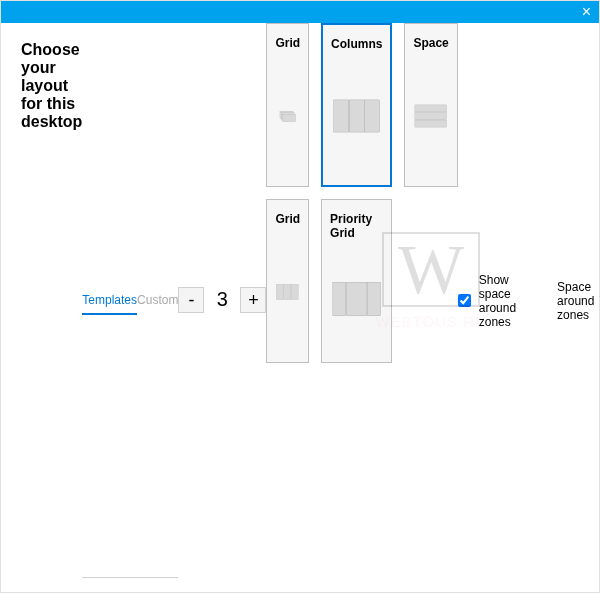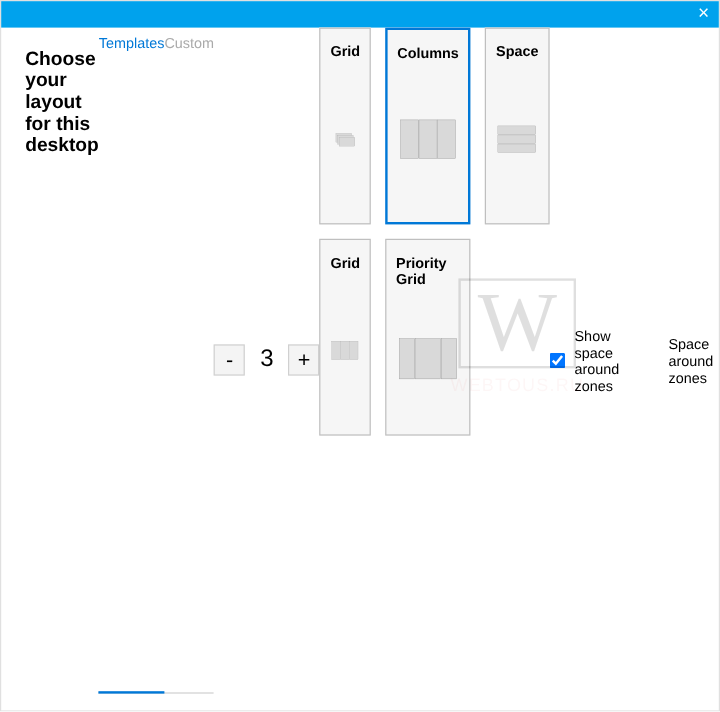--- a/index.html
+++ b/index.html
@@ -2,21 +2,21 @@
 <html><head>
 <meta charset="utf-8">
 <style>
   * { box-sizing: border-box; margin: 0; padding: 0; }
   html, body { width: 600px; height: 593px; font-family: "Segoe UI", Arial, sans-serif; font-size: 12px; color: #000; background: #fff; }
   .window { width: 600px; height: 593px; display: flex; flex-direction: column; border: 1px solid #e0e0e0; }
   .titlebar { height: 22px; background: #00a2ed; display: flex; justify-content: flex-end; align-items: center; padding-right: 8px; }
   .close-x { color: #fff; font-size: 16px; line-height: 1; cursor: pointer; }
   .body { flex: 1; display: flex; padding: 0 20px 14px 20px; }
   .heading { font-size: 16px; font-weight: 600; padding: 18px 0 8px 0; }
-  .tabs { display: flex; border-bottom: 1px solid #d0d0d0; }
+  .tabs { display: flex; border-bottom: 1px solid #d0d0d0; align-items: center; }
   .tab { flex: 1; text-align: center; padding: 6px 0; color: #aaa; cursor: pointer; }
   .tab.active { color: #0078d7; border-bottom: 2px solid #0078d7; margin-bottom: -1px; font-weight: 500; }
   .stepper { display: flex; justify-content: center; align-items: center; gap: 6px; padding: 10px 0 12px 0; }
   .step-btn { width: 26px; height: 26px; background: #f4f4f4; border: 1px solid #d0d0d0; display: flex; align-items: center; justify-content: center; font-size: 18px; line-height: 1; cursor: pointer; }
   .step-val { font-size: 20px; width: 24px; text-align: center; }
   .gallery { display: grid; grid-template-columns: repeat(3, 1fr); grid-template-rows: 164px 164px; gap: 12px; }
   .card { border: 1px solid #bfbfbf; background: #f6f6f6; display: flex; flex-direction: column; align-items: center; padding: 8px 8px 12px 8px; cursor: pointer; }
   .card.selected { border: 2px solid #0078d7; }
   .card-title { font-size: 12px; font-weight: 600; padding: 4px 0 8px 0; }
   .thumb { flex: 1; width: 100%; display: flex; align-items: center; justify-content: center; }

